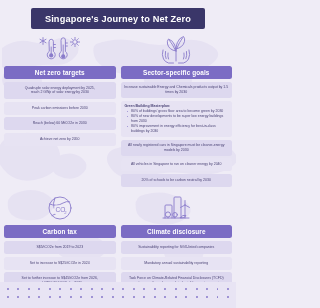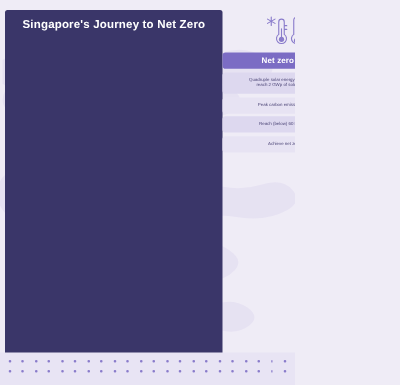--- a/index.html
+++ b/index.html
@@ -25,20 +25,21 @@
     pointer-events: none;
   }
 
   .page {
     position: relative;
     z-index: 2;
     width: 236px;
     height: 308px;
     padding: 5px 4px 0 4px;
     display: flex;
+    flex-direction: column;
   }
 
   
   .title-wrap {
     display: flex;
     justify-content: center;
     margin-top: 3px;
   }
   .title {
     background: #3a3669;

